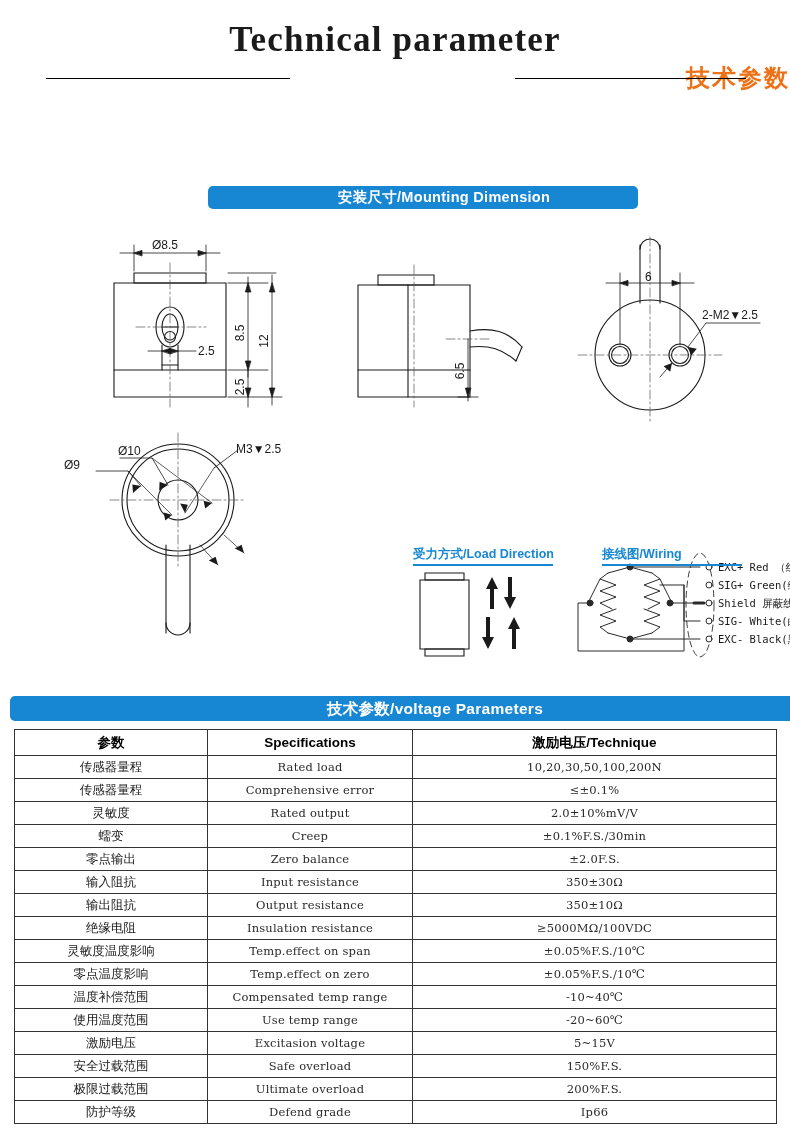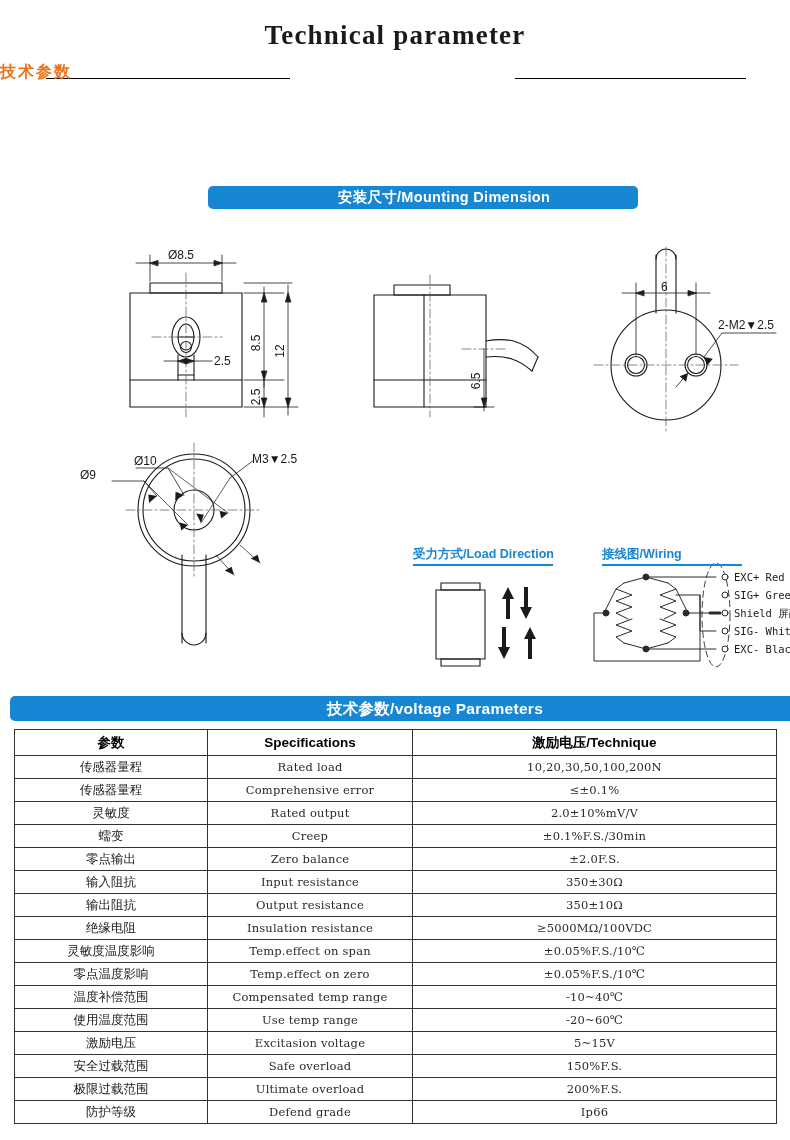--- a/index.html
+++ b/index.html
@@ -17,32 +17,32 @@
   }
 
   
   .page-title-en {
     position: absolute;
     top: 20px;
     left: 0;
     width: 790px;
     text-align: center;
     font-family: "Liberation Serif", serif;
-    font-size: 27px;
+    font-size: 35px;
     font-weight: bold;
     letter-spacing: 1.2px;
     color: #1a1a1a;
   }
   .page-title-cn {
     position: absolute;
     top: 62px;
     left: 0;
     width: 790px;
-    text-align: left;
-    font-size: 16px;
+    text-align: right;
+    font-size: 24px;
     font-weight: bold;
     letter-spacing: 2px;
     color: #ed7217;
   }
   .title-rule {
     position: absolute;
     top: 78px;
     height: 0;
     border-top: 1.6px solid #000;
   }
@@ -83,22 +83,22 @@
   }
   .subhead-rule {
     position: absolute;
     height: 0;
     border-top: 2px solid #1787d4;
   }
 
   
   .drawings {
     position: absolute;
-    left: 0; top: 225px;
-    width: 632px; height: 460px; padding-left: 16px;
+    left: 0; top: 215px;
+    width: 632px; height: 460px;
   }
   .drawings svg { display: block; }
 
   
   .spec-table {
     position: absolute;
     left: 14px; top: 729px;
     width: 762px;
     border-collapse: collapse;
     table-layout: fixed;

